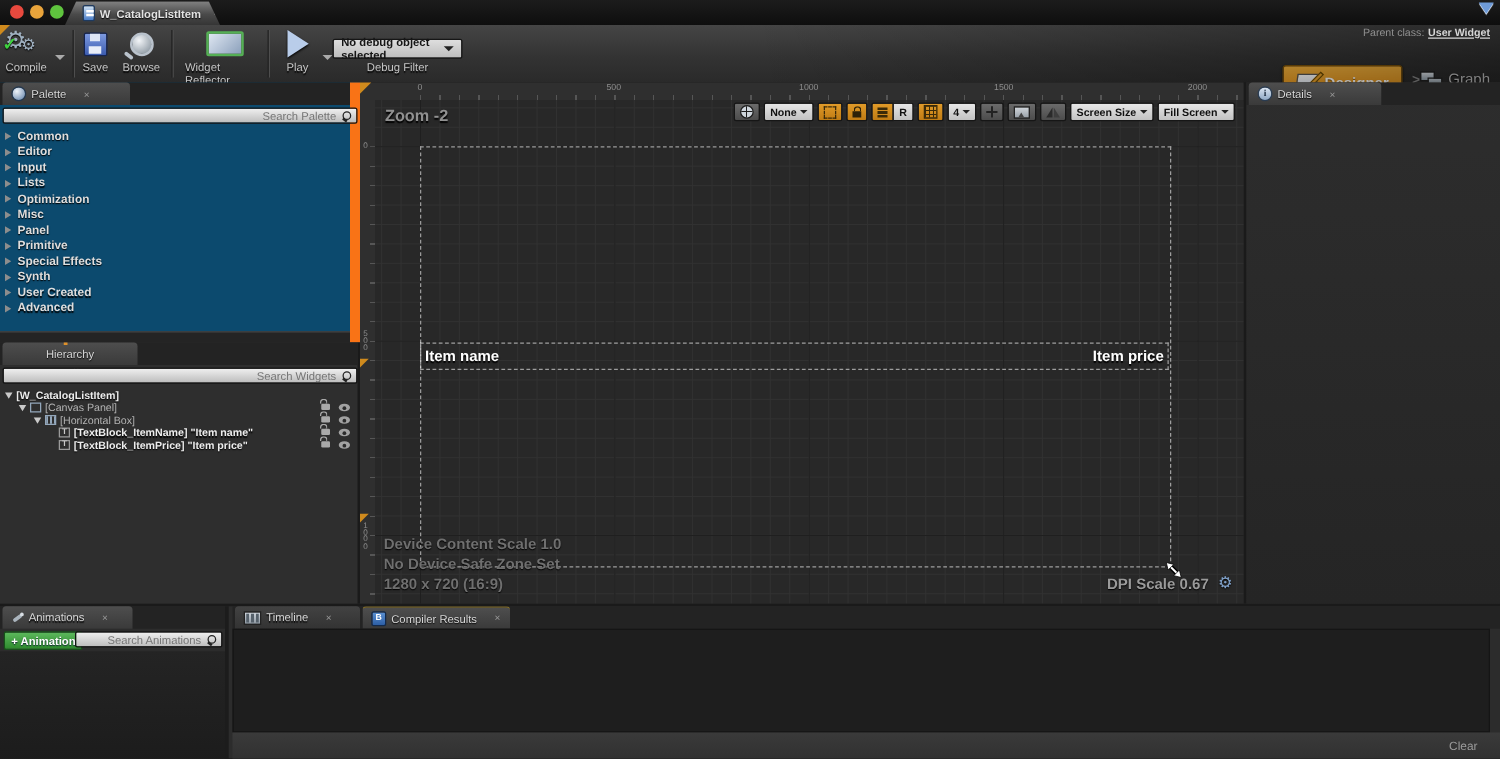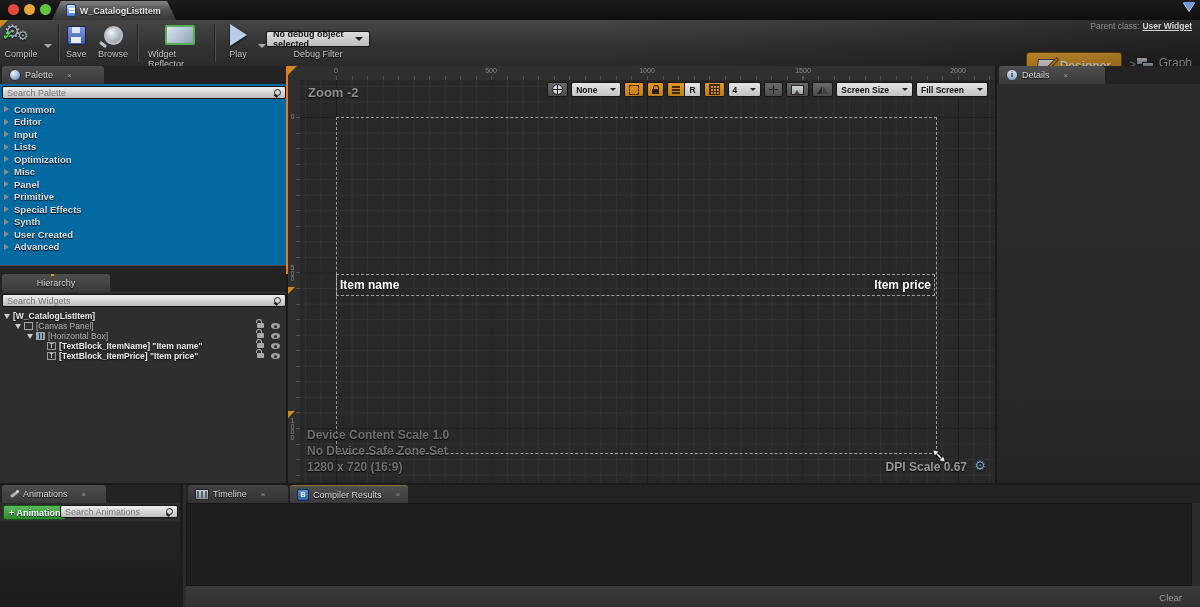--- a/index.html
+++ b/index.html
@@ -53,21 +53,21 @@
   #parent-class{position:absolute;right:8px;top:1px;font-size:8.5px;color:#8f8f8f;z-index:3;}
   #parent-class b{color:#d6d6d6;font-weight:bold;text-decoration:underline;margin-left:3px;}
   
   .tabrow{position:absolute;height:18px;background:#232323;}
   .ptab{position:absolute;top:0;height:18px;background:linear-gradient(#4e4e4e,#3a3a3a);border-radius:3px 3px 0 0;
         display:flex;align-items:center;gap:4px;padding:0 7px;box-sizing:border-box;}
   .ptab-lbl{font-size:9px;color:#d8d8d8;text-shadow:0 1px 1px #000;}
   .ptab .tab-close{margin-left:10px;font-size:8px;}
   .searchbox{position:absolute;height:13px;background:linear-gradient(#efefef,#bdbdbd);border:1px solid #141414;border-radius:2px;box-sizing:border-box;}
   .searchbox input{position:absolute;inset:0;background:transparent;border:none;outline:none;font-size:9px;color:#444;
-                   font-family:"Liberation Sans",sans-serif;padding:0 16px 0 4px;width:100%;box-sizing:border-box;}
+                   font-family:"Liberation Sans",sans-serif;padding:0 16px 0 4px;width:100%;box-sizing:border-box;text-align:right;}
   .mag{position:absolute;right:3px;top:2px;width:7px;height:7px;}
   .mag::before{content:"";position:absolute;right:1px;top:0;width:5px;height:5px;border:1.4px solid #222;border-radius:50%;}
   .mag::after{content:"";position:absolute;left:-1px;bottom:-1px;width:4px;height:1.6px;background:#222;transform:rotate(38deg);}
   .pal-row{height:12.5px;display:flex;align-items:center;padding-left:4px;gap:5px;}
   .tri-right{width:0;height:0;border-top:3.5px solid transparent;border-bottom:3.5px solid transparent;border-left:5px solid #8d8d8d;}
   .pal-lbl{font-size:9.5px;font-weight:bold;color:#dedede;text-shadow:0 1px 1px #000;}
   .hrow{position:relative;height:10px;display:flex;align-items:center;gap:3px;}
   .tri-down{width:0;height:0;border-left:3.5px solid transparent;border-right:3.5px solid transparent;border-top:5px solid #c9c9c9;}
   .hlbl{font-size:8.5px;color:#b2b2b2;white-space:nowrap;}
   .hlbl.strong{font-weight:bold;color:#ededed;text-shadow:0 1px 1px #000;}
@@ -89,21 +89,21 @@
     background-image:repeating-linear-gradient(90deg,#565656 0 1px,transparent 1px 15.55px);
     background-size:100% 4px;background-repeat:no-repeat;background-position:36px bottom;}
   #ruler-left{position:absolute;left:288px;top:80px;width:12px;height:403px;background:#2f2f2f;border-right:1px solid #1c1c1c;
     background-image:repeating-linear-gradient(#565656 0 1px,transparent 1px 15.55px);
     background-size:4px 100%;background-repeat:no-repeat;background-position:8px 37px;}
   #ruler-corner{position:absolute;left:288px;top:66px;width:12px;height:14px;background:#2f2f2f;}
   .rlbl{position:absolute;font-size:7px;color:#8d8d8d;transform:translateX(-50%);top:1px;}
   .rlbl-v{position:absolute;font-size:6.5px;line-height:5.5px;color:#8d8d8d;left:1px;width:7px;word-break:break-all;text-align:center;transform:translateY(-50%);}
   #zoom-label{position:absolute;left:8px;top:5px;font-size:13px;font-weight:bold;color:#919191;text-shadow:0 1px 1px #000;}
   #canvas-tools{position:absolute;right:7px;top:2px;display:flex;gap:3px;align-items:center;}
-  .cbtn{height:15px;border-radius:2px;border:1px solid #161616;display:flex;align-items:center;justify-content:center;gap:13px;padding:0 4px;box-sizing:border-box;}
+  .cbtn{height:15px;border-radius:2px;border:1px solid #161616;display:flex;align-items:center;justify-content:center;gap:3px;padding:0 4px;box-sizing:border-box;}
   .cbtn.grey{background:linear-gradient(#6b6b6b,#4c4c4c);}
   .cbtn.light{background:linear-gradient(#e6e6e6,#c2c2c2);color:#111;font-size:8.5px;font-weight:bold;}
   .cbtn.orange{background:linear-gradient(#e09a28,#c07c14);}
   .cbtn.light .caret{border-top-color:#222;border-left-width:3px;border-right-width:3px;border-top-width:3.5px;}
   .globe{width:9px;height:9px;border-radius:50%;border:1.3px solid #1d1d1d;background:
      linear-gradient(90deg,transparent 45%,#1d1d1d 45% 55%,transparent 55%),
      linear-gradient(transparent 45%,#1d1d1d 45% 55%,transparent 55%),#cfd6dd;}
   .ic-dash{width:8px;height:8px;border:1px dashed #3a2a08;}
   .ic-lock{width:7px;height:5px;background:#2e2208;position:relative;margin-top:3px;}
   .ic-lock::before{content:"";position:absolute;left:1px;top:-4px;width:4px;height:3px;border:1.2px solid #2e2208;border-bottom:none;border-radius:3px 3px 0 0;}
@@ -223,21 +223,21 @@
     <span class="mode-chevron">&gt;</span>
     <div id="graph-btn">
       <span class="graph-ic">
           <i></i>
           <i></i>
         </span>
       <span>Graph</span>
     </div>
   </div>
 
-  <div class="abs" style="left:0;top:66px;width:288px;height:208px;background:#0369a1;border-right:2px solid #f97316;box-sizing:border-box;">
+  <div class="abs" style="left:0;top:66px;width:288px;height:208px;background:#0c4a6e;border-right:8px solid #f97316;box-sizing:border-box;">
     <div class="tabrow" style="left:0;top:0;width:100%;">
       <div class="ptab" style="left:2px;width:102px;">
         <span class="pal-icon"></span>
         <span class="ptab-lbl">Palette</span>
         <span class="tab-close">×</span>
       </div>
     </div>
     <div class="searchbox" style="left:2px;top:20px;width:284px;">
       <input placeholder="Search Palette" style="">
       <span class="mag"></span>

